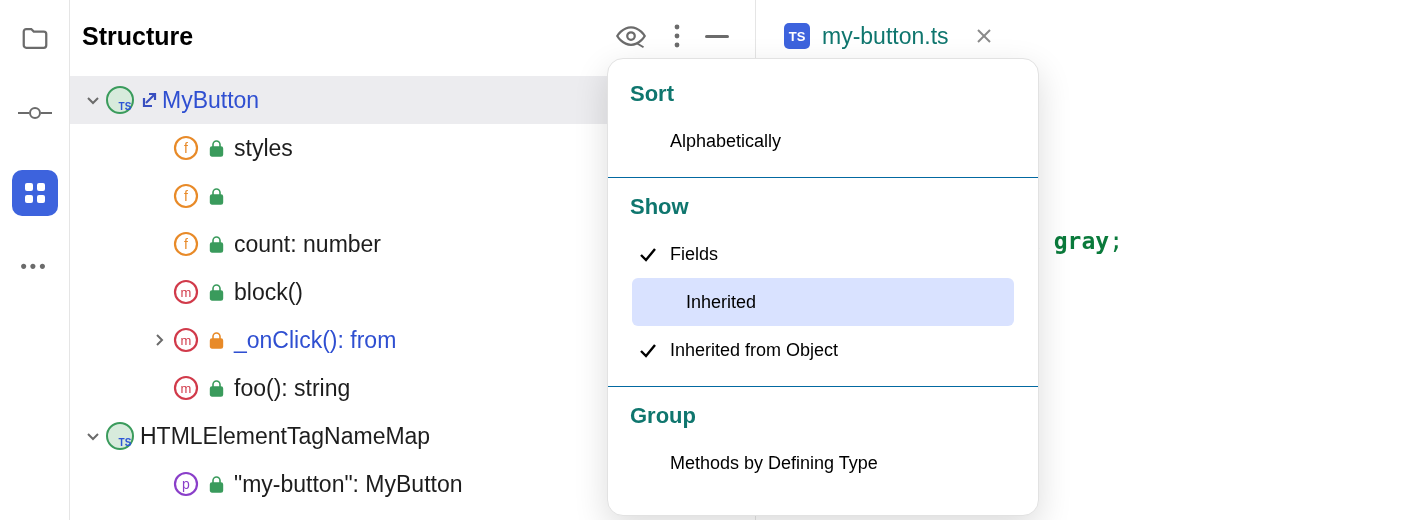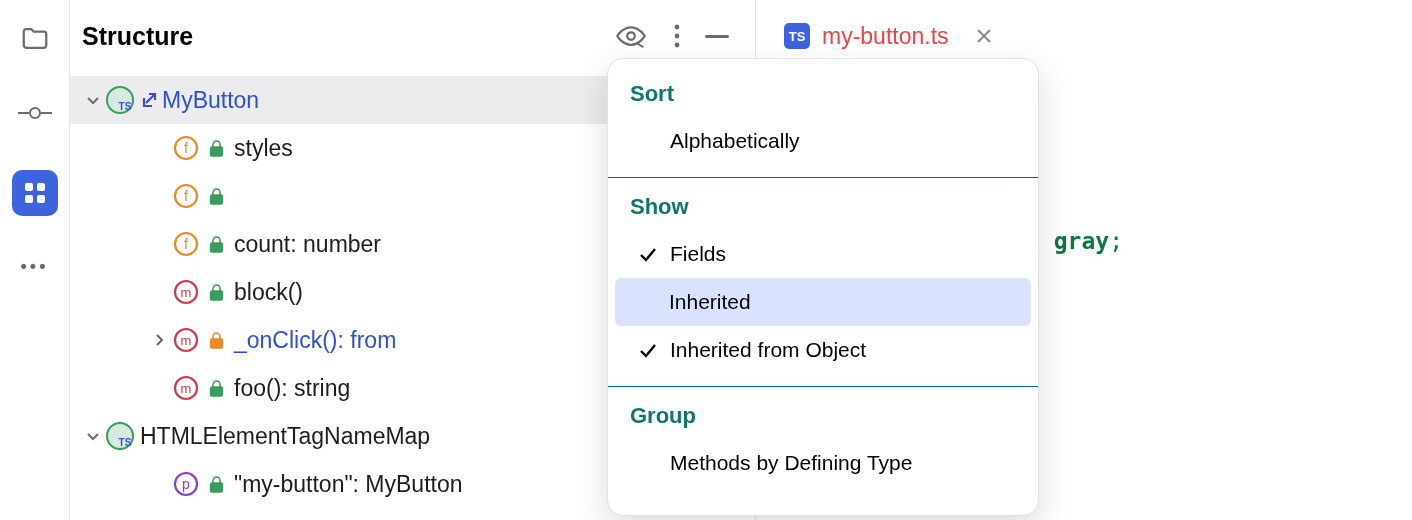--- a/index.html
+++ b/index.html
@@ -30,41 +30,41 @@
   .row .badge { width: 28px; height:28px; display:flex;align-items:center;justify-content:center;margin-right:6px; }
   .row .lock { width: 20px; height:20px; display:flex;align-items:center;justify-content:center;margin-right:8px; }
   .row .ext { width: 18px; height:16px; margin-right:4px; display:flex;align-items:center;justify-content:center; }
   .row .lbl-link { color:#2f4fd1; font-weight:500; }
   .row .lbl-plain { color:#1d1d1d; }
 
   
   .editor { flex:1; display:flex; flex-direction:column; }
   .tabbar { height:72px; display:flex; align-items:center; padding-left:28px; gap:12px; border-bottom:0; font-size:23px; }
   .tabbar .ts-badge { width:26px;height:26px;display:flex;align-items:center;justify-content:center; }
-  .tabbar .tab-name { color:#ef4444; font-weight:500; }
+  .tabbar .tab-name { color:#0f766e; font-weight:500; }
   .tabbar .close { color:#8a8a8a;width:26px;height:26px;display:flex;align-items:center;justify-content:center; margin-left: 10px;}
   .code { display:flex; flex-direction:column; padding-top:8px; font-family: ui-monospace,SFMono-Regular,Menlo,Consolas,monospace; font-size:23px; }
   .code-line { display:flex; align-items:center; height:46px; }
   .gutter { width: 90px; text-align:right; padding-right:28px; color:#8a8a8a; }
   .code-text { white-space:pre; }
   .tok-kw { color:#9932a8; font-style:italic; }
   .tok-str { color:#0a7a3b; }
   .tok-num { color:#1d5fd6; }
   .tok-comment { color:#8a8a8a; font-style:italic; }
   .tok-ident { color:#000; }
   .tok-bold { font-weight:700; }
 
   
   .popup { position:absolute; top:58px; left:607px; width:432px; background:#fff; border:1px solid #e2e2e2; border-radius:16px; box-shadow: 0 12px 34px rgba(0,0,0,.14); padding:14px 0 22px 0; z-index:10; }
   .popup .section { padding: 4px 0 6px 0; }
   .popup .section + .section { border-top:1px solid #0369a1; margin-top:6px; padding-top:12px; }
   .popup .sec-title { color:#0f766e; font-weight:600; font-size:22px; padding:4px 22px 10px 22px; }
-  .popup .item { display:flex; align-items:center; height:48px; padding:0 16px 0 18px; font-size:21px; }
+  .popup .item { display:flex; align-items:center; height:48px; padding:0 16px 0 18px; font-size:18px; }
   .popup .item .chk { width: 44px; display:flex; align-items:center; justify-content:center; color:#000; }
-  .popup .item.hover { background:#d9e2ff; border-radius:6px; margin:0 7px; padding-left:10px; }
+  .popup .item.hover { background:#d9e2ff; border-radius:6px; margin:0 24px; padding-left:10px; }
   .popup .item.hover .chk { width:44px; }
   .popup .item .ilabel { flex:1; }
 </style>
 </head>
 <body>
 
 <div class="root">
 
   <div class="rail">
     <div class="rail-icon">

